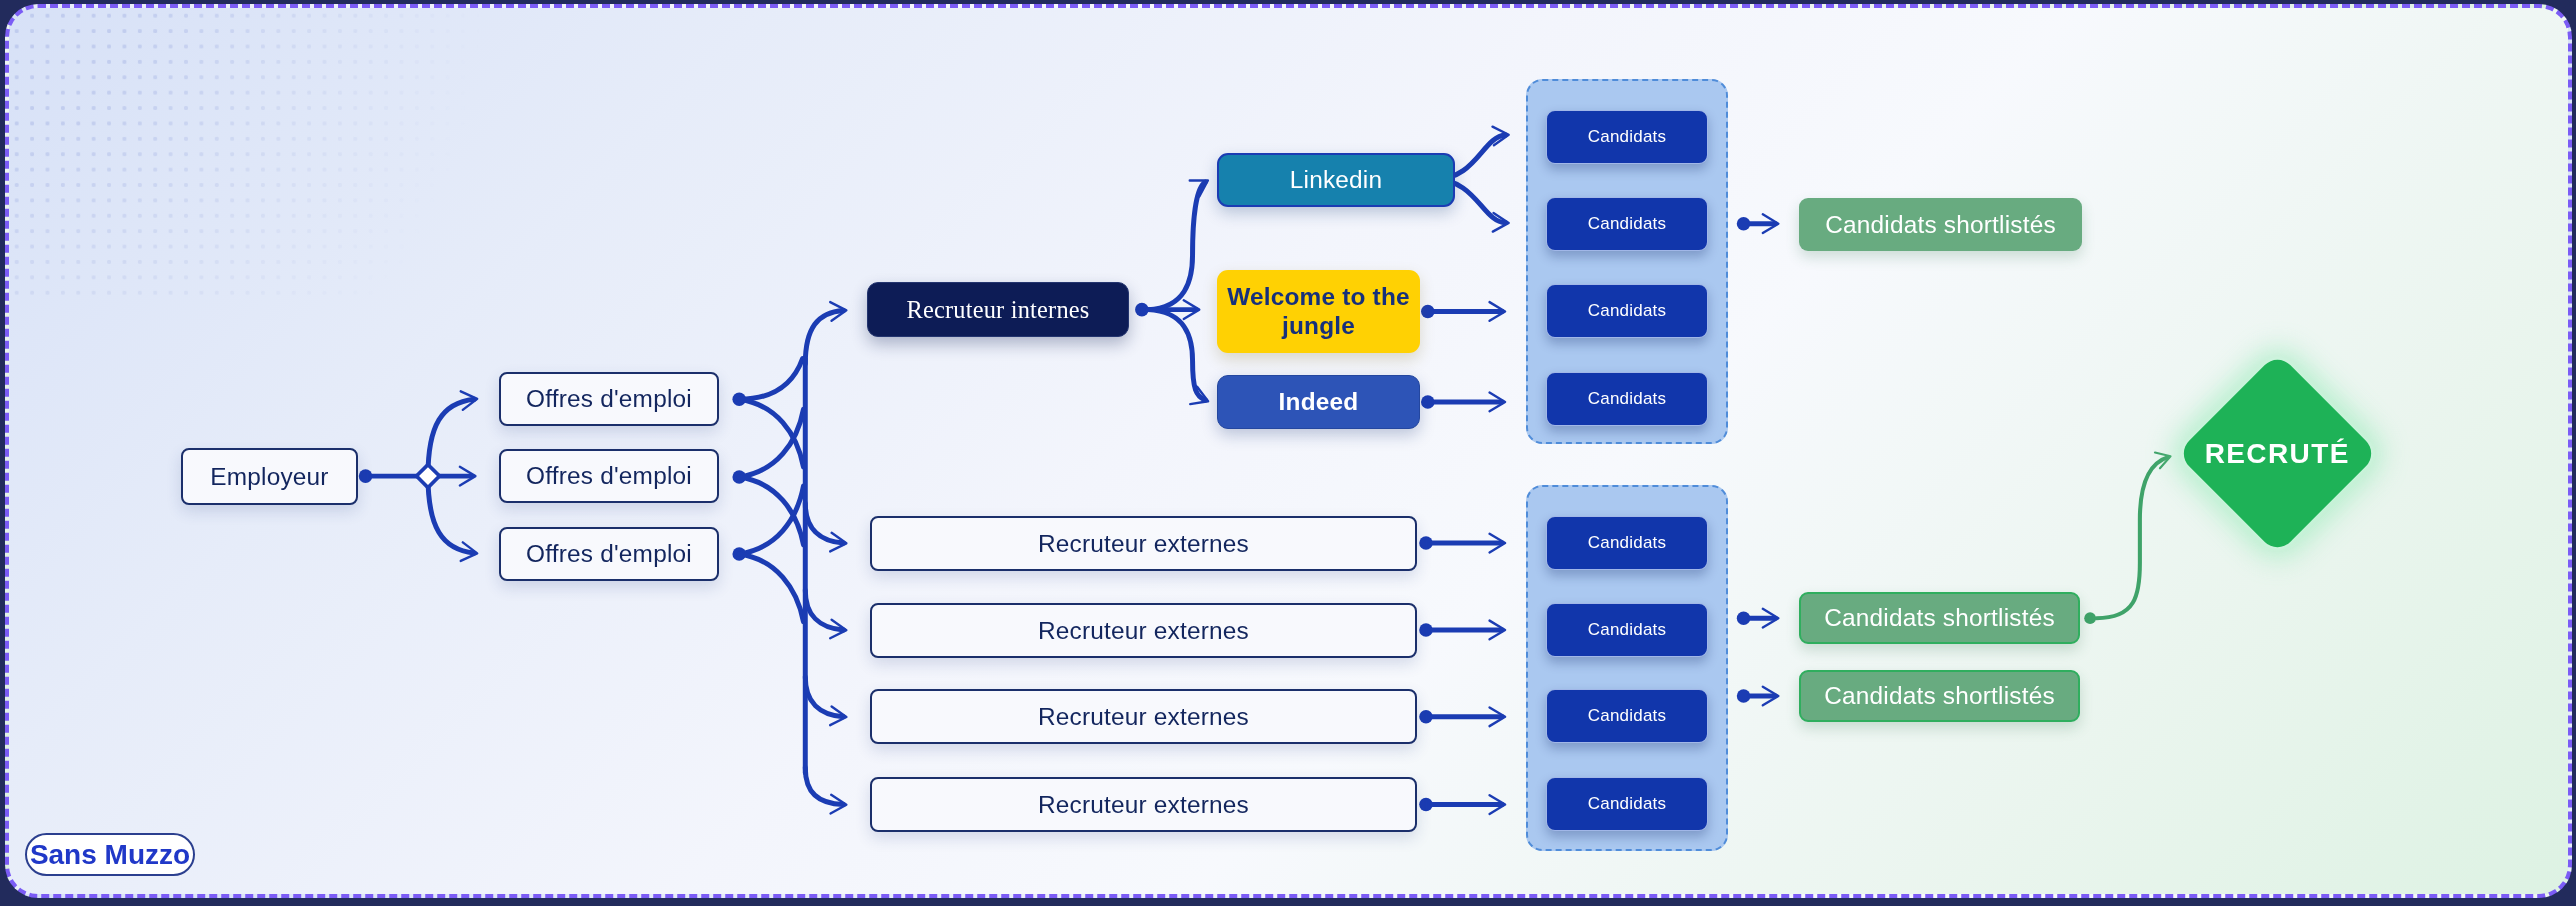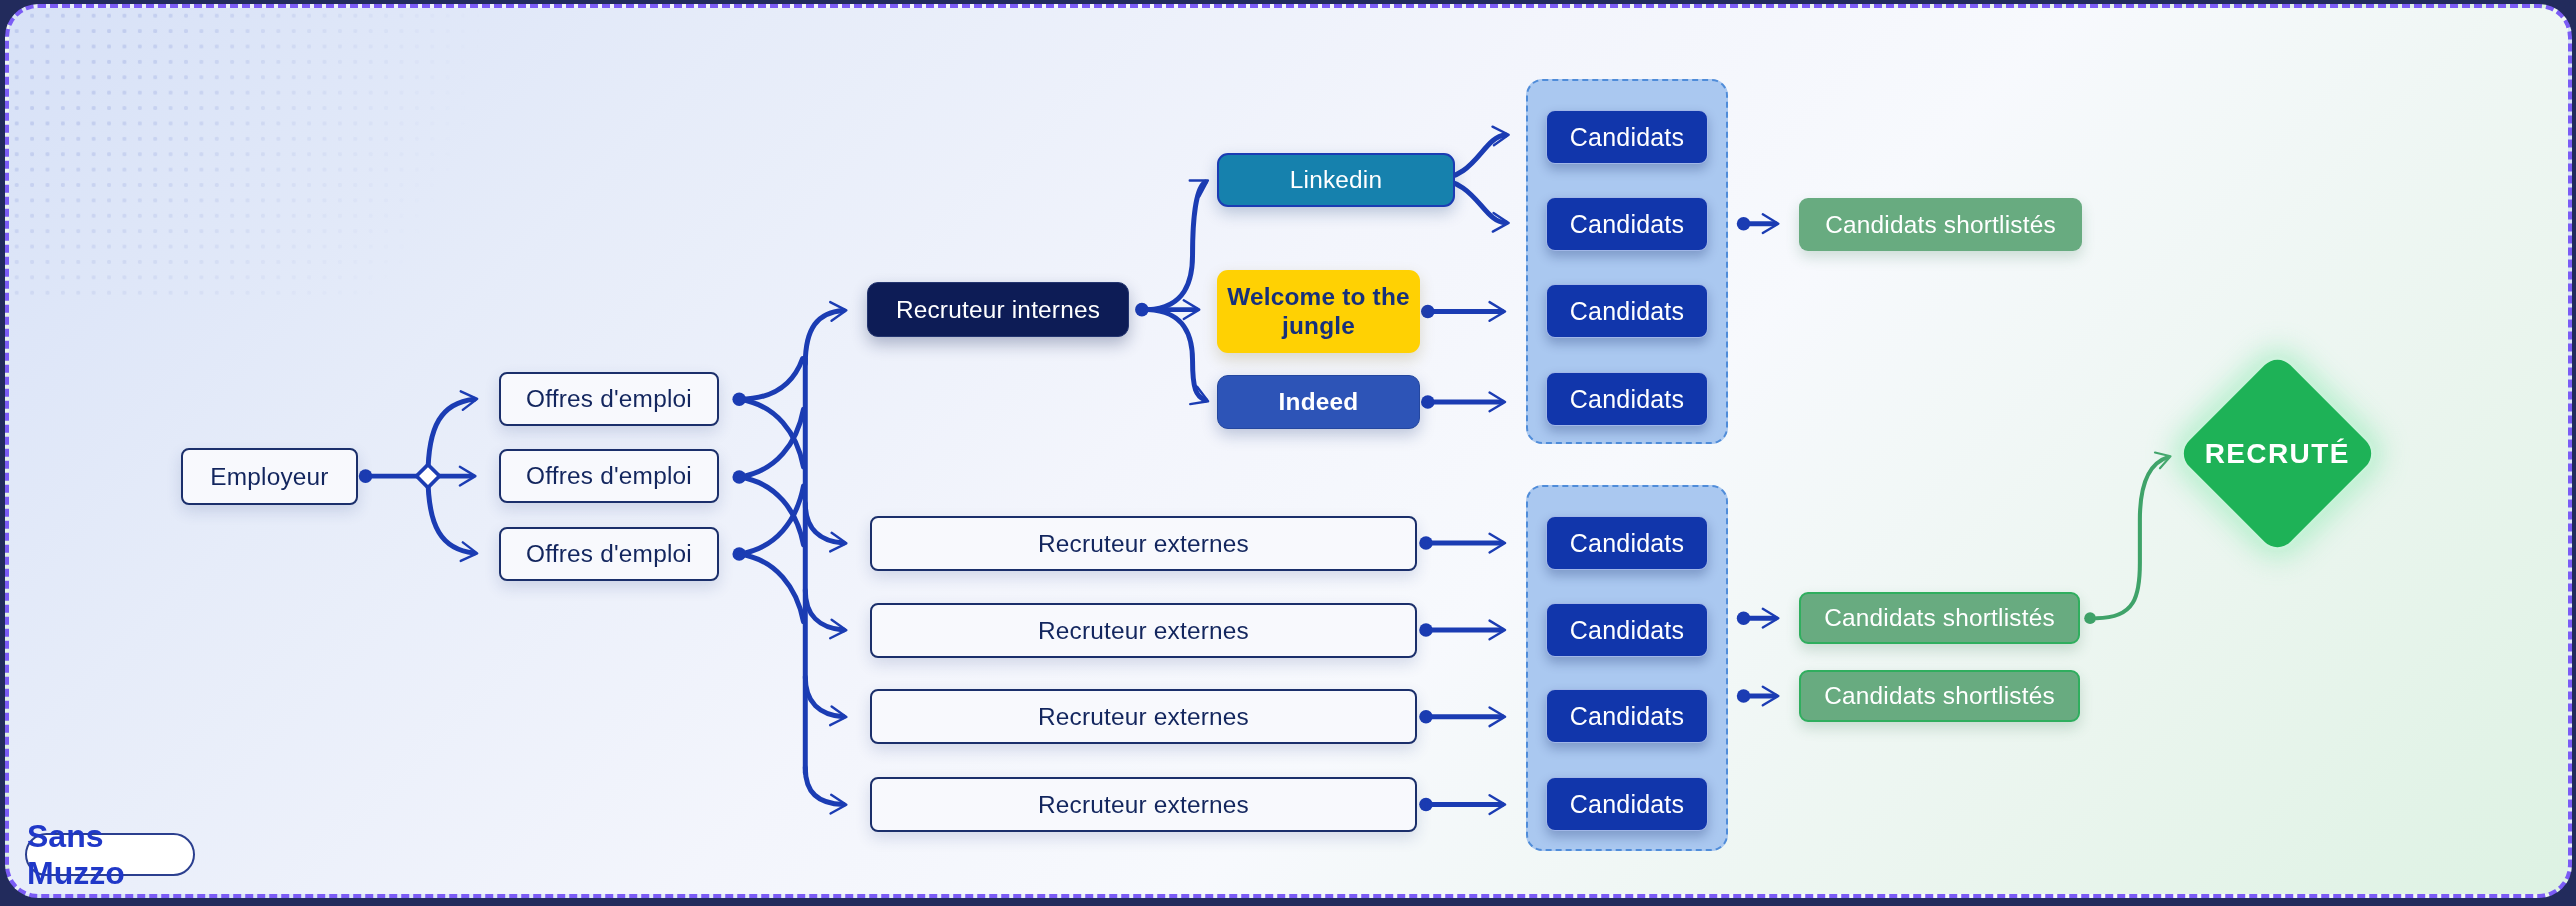--- a/index.html
+++ b/index.html
@@ -38,20 +38,21 @@
   }
   .outline{
     background:#f8f9fd;border:2.3px solid var(--box-border-navy,#1b2f6b);
     color:var(--text-navy,#13265e);font-weight:500;
     box-shadow:0 6.3px 14.5px rgba(40,60,130,.16);
   }
   .navy{
     background:var(--navy-dark,#0d1c56);color:#ffffff;font-weight:500;
     border:1.8px solid #24356f;border-radius:11px;
     box-shadow:0 7.2px 16.3px rgba(20,35,90,.30);
+    font-family:Liberation Serif, serif;
   }
   .teal{
     background:var(--teal,#1681ad);color:#ffffff;font-weight:500;
     border:2.3px solid var(--line-blue,#1b3cb3);border-radius:11px;
     box-shadow:0 6.3px 14.5px rgba(20,60,120,.25);
   }
   .yellow{
     background:var(--yellow,#ffd103);color:#16307c;font-weight:600;
     border-radius:11px;line-height:1.15;padding:0 8px;
     box-shadow:0 6.3px 14.5px rgba(120,100,20,.20);
@@ -61,21 +62,21 @@
     border:1.8px solid #24479f;border-radius:11px;
     box-shadow:0 6.3px 14.5px rgba(25,50,120,.25);
   }
   .pool{
     position:absolute;box-sizing:border-box;
     background:var(--container-blue,#aac8f0);
     border:2.3px dashed var(--container-border,#4f8cd9);
     border-radius:16.3px;
   }
   .cand{
-    background:var(--royal-blue,#1136ab);color:#ffffff;font-weight:500;font-size:25px;
+    background:var(--royal-blue,#1136ab);color:#ffffff;font-weight:500;font-size:17px;
     border:1.8px solid rgba(198,216,248,.8);border-radius:9px;
     box-shadow:0 5.4px 11px rgba(15,35,100,.28);
   }
   .shortlist{
     background:var(--green-node,#68ab80);color:#ffffff;font-weight:500;
     border-radius:9px;box-shadow:0 6.3px 13.6px rgba(40,110,70,.20);justify-content:center;
   }
   .shortlist.bordered{border:2.3px solid var(--green-border,#2fae5e);}
   .diamond{
     position:absolute;left:2206px;top:382px;width:143px;height:143px;
@@ -84,21 +85,21 @@
     box-shadow:0 0 27px 11px rgba(120,230,165,.45), 0 0 3.6px 1.8px rgba(255,255,255,.65);
     display:flex;align-items:center;justify-content:center;
   }
   .diamond span{
     transform:rotate(-45deg);color:#fff;font-weight:700;font-size:28px;letter-spacing:1.4px;
   }
   .badge{
     position:absolute;left:25px;top:833px;width:170px;height:43px;box-sizing:border-box;
     background:#ffffff;border:2.7px solid #2b3f8f;border-radius:23.5px;
     display:flex;align-items:center;justify-content:center;
-    color:var(--badge-text,#2038c8);font-weight:700;font-size:32px;
+    color:var(--badge-text,#2038c8);font-weight:700;font-size:28px;
   }
 </style>
 </head>
 <body>
 
 <div class="stage">
   <div class="frame"></div>
 
   <svg class="wires" viewBox="0 0 2847 1002">
     <defs>

